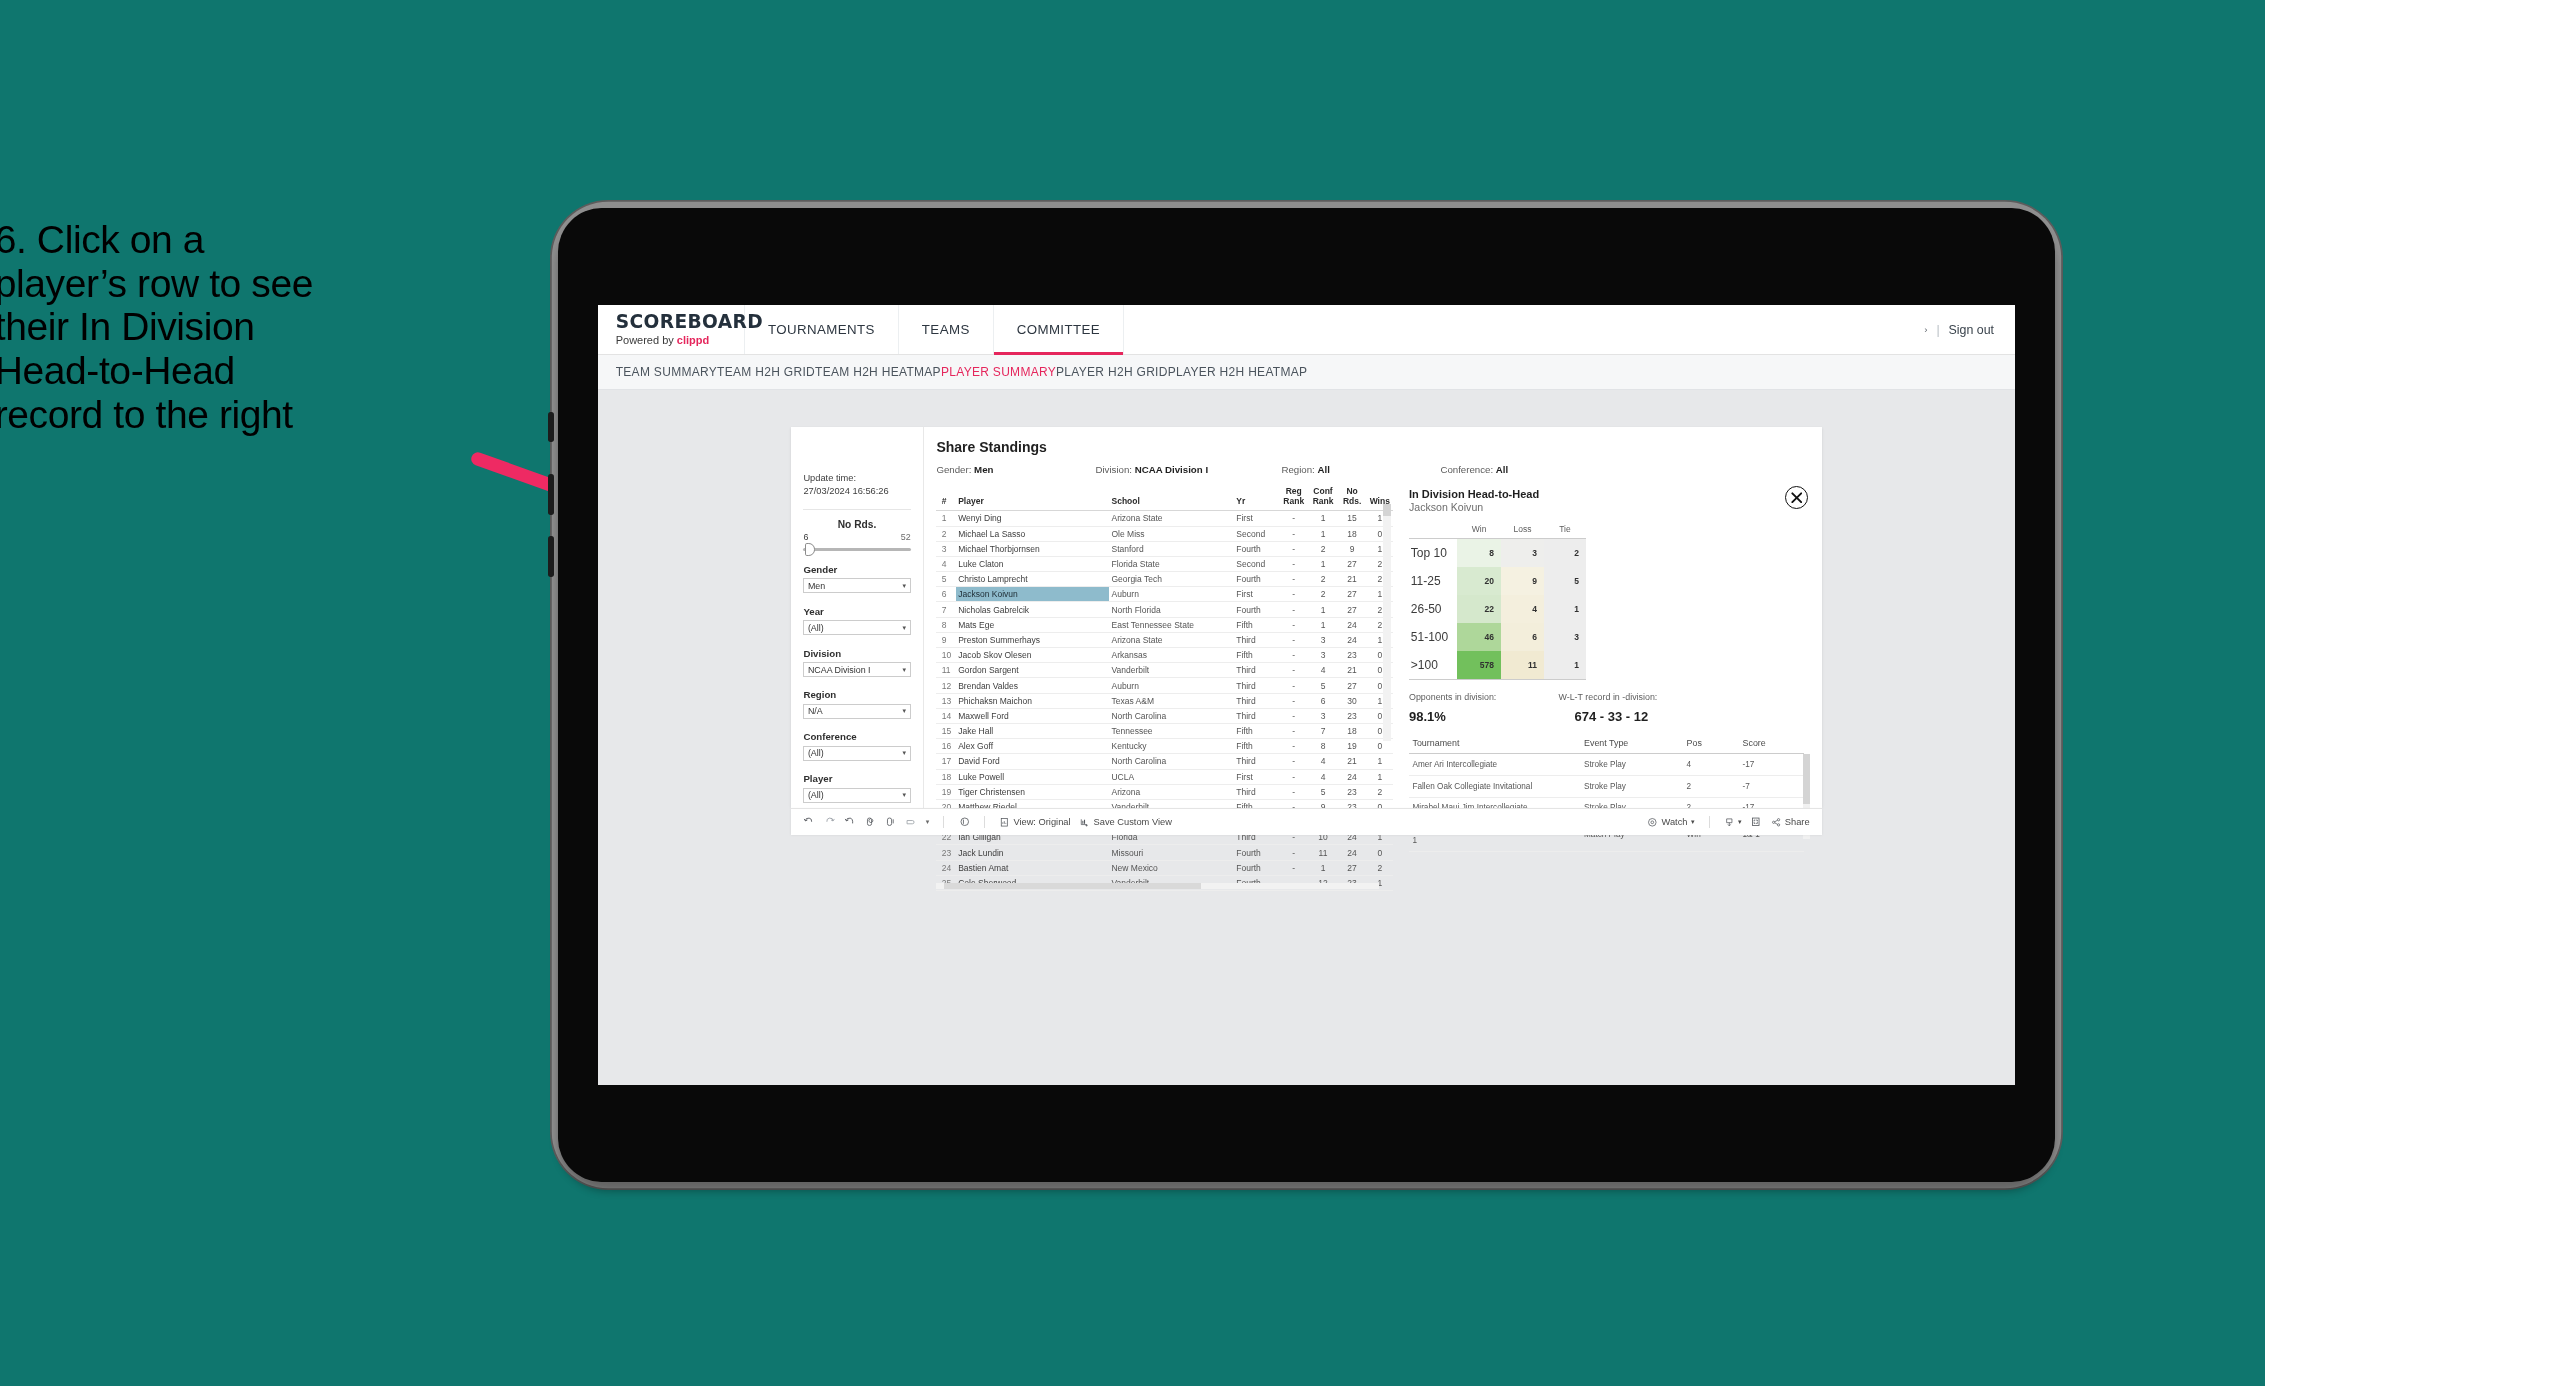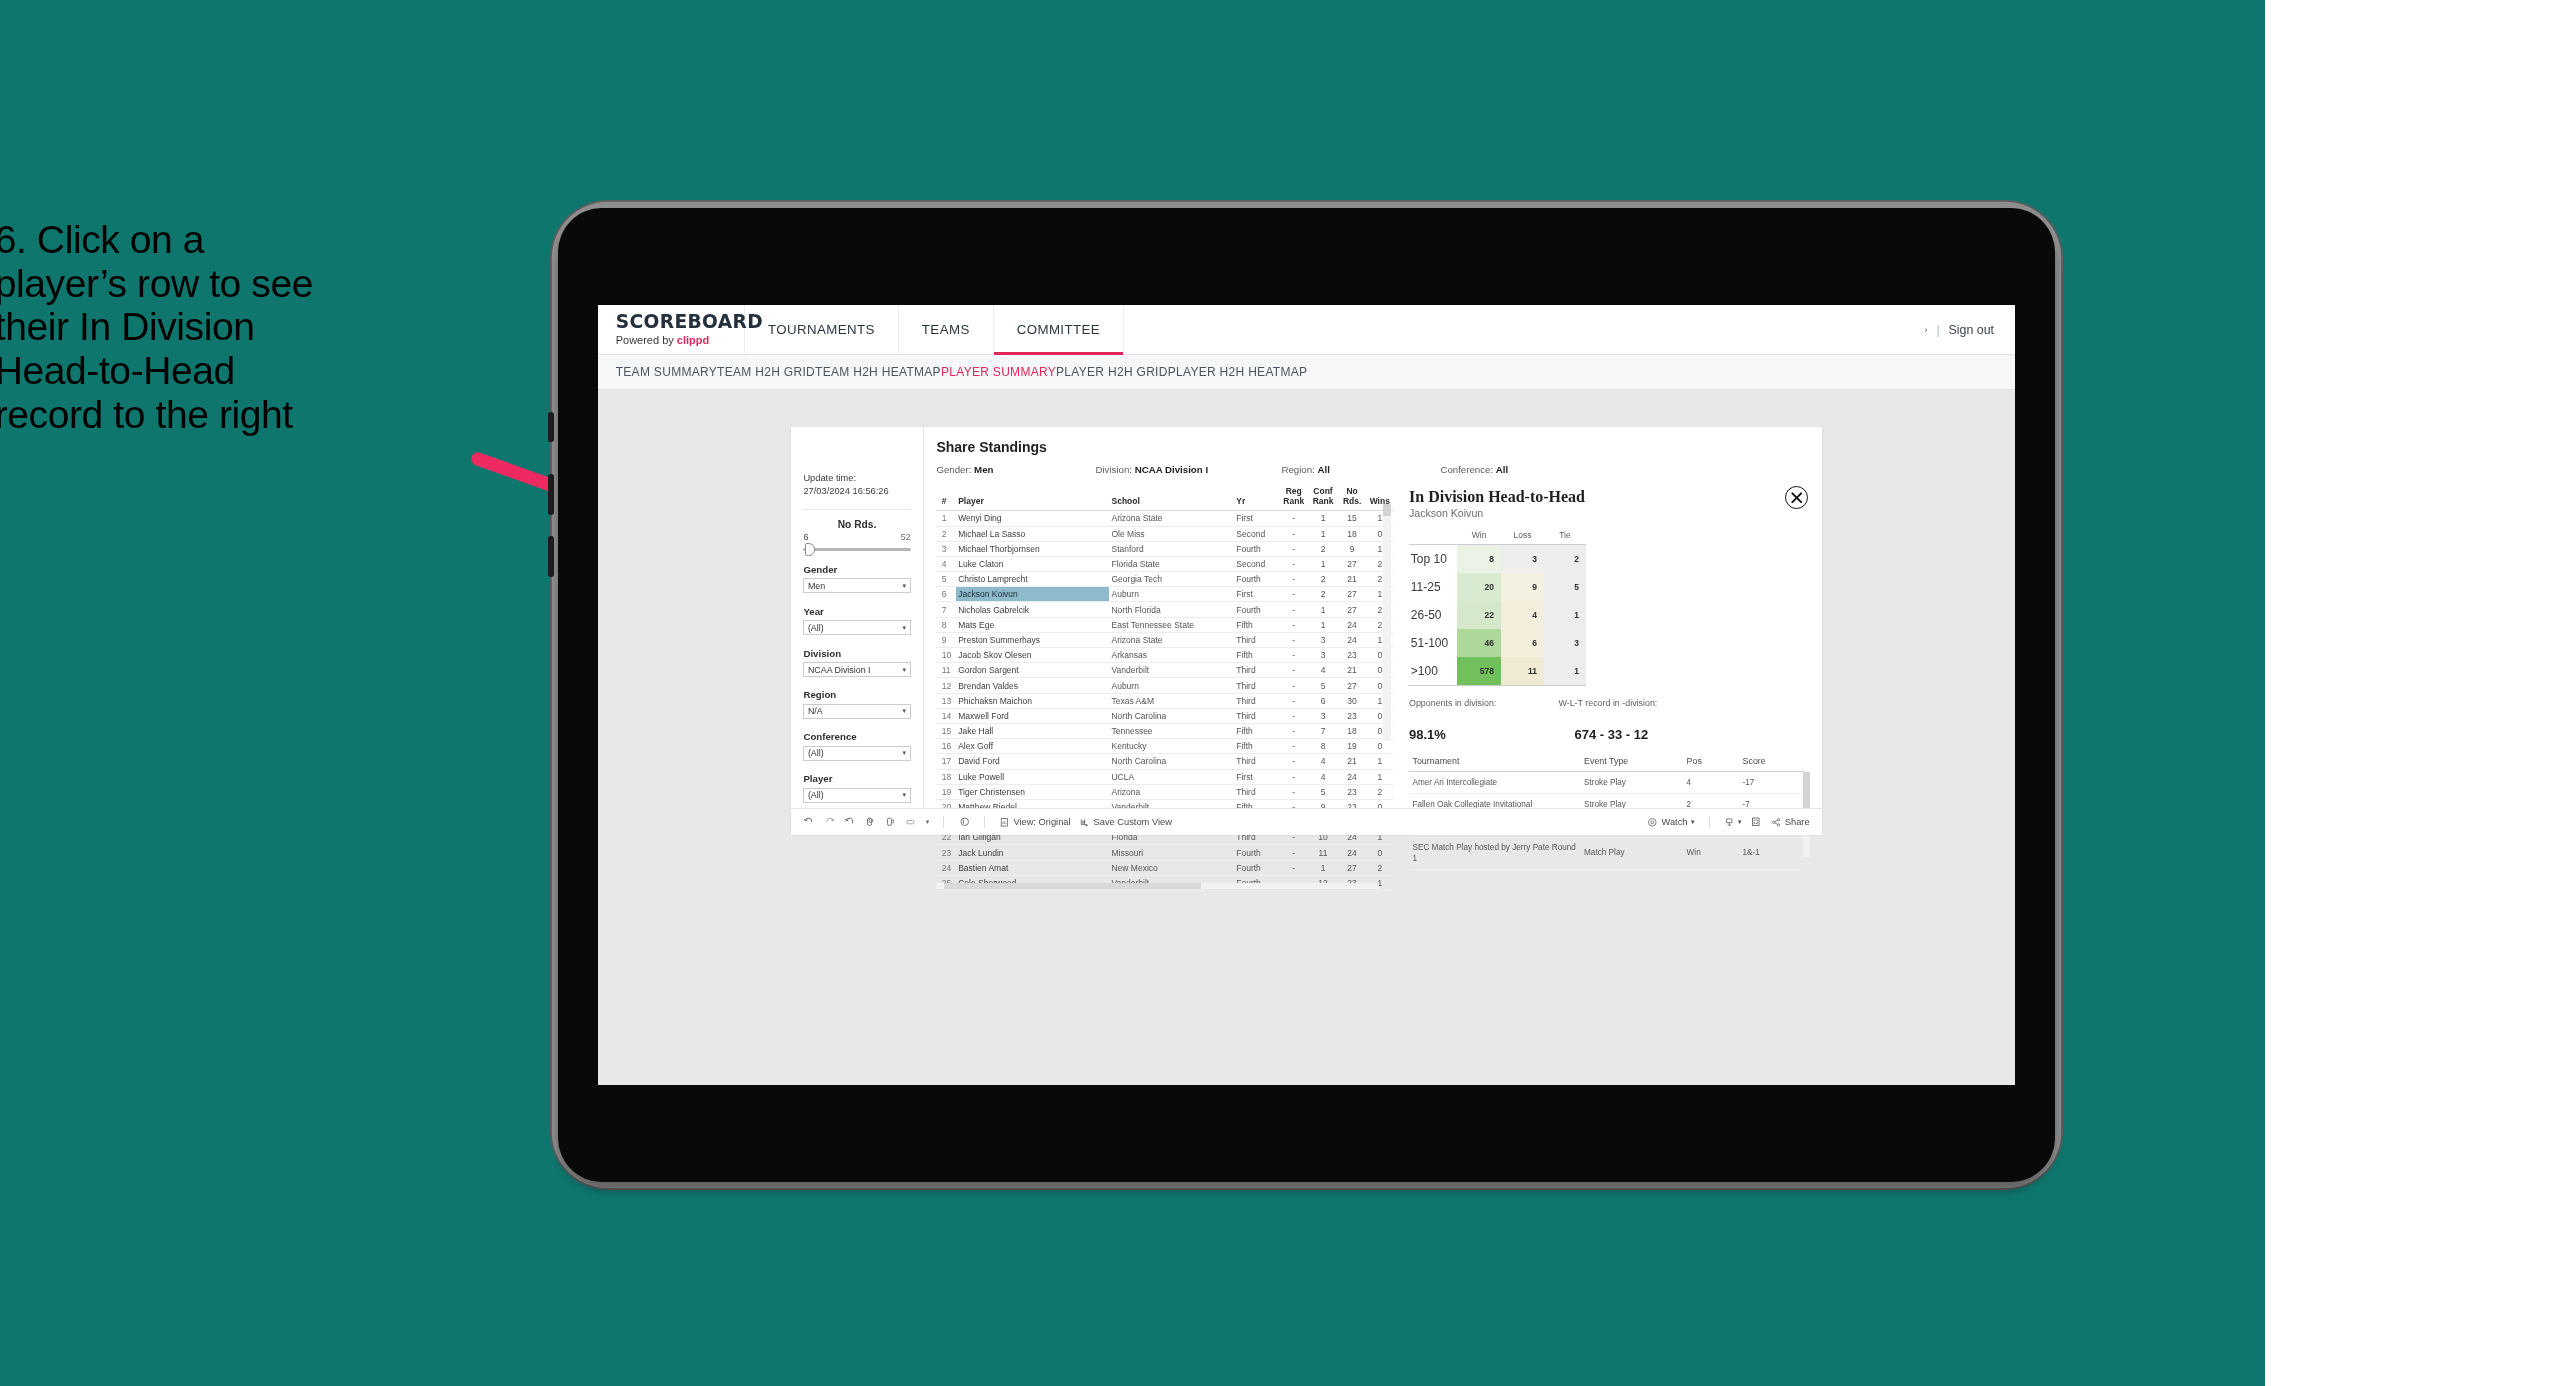--- a/index.html
+++ b/index.html
@@ -173,21 +173,21 @@
   }
   .hscroll {
     position:absolute; left: 19.5px; bottom: 1.8px; width: 257px; height: 6.2px; background:#d9d9d9;
   }
   .hscroll-track {
     position:absolute; left: 12.4px; bottom: 1.8px; width: 443px; height: 6.2px; background:#f2f2f2;
   }
 
   
   .detail { flex:1; padding: 3.5px 17.7px 0 16px; position:relative; }
-  .detail-title { font-size:16px; font-weight:700; color:#1f1f1f;font-family:Liberation Serif, serif; }
+  .detail-title { font-size:11px; font-weight:700; color:#1f1f1f; }
   .detail-sub { font-size:10.6px; color:#6d6d6d; margin-top:1.8px; }
   .close-btn {
     position:absolute; right: 14px; top: 1.8px; width: 23px; height:23px;
     border: 1.9px solid #111; border-radius:50%;
     display:flex; align-items:center; justify-content:center; cursor:pointer;
   }
   .close-btn svg { display:block; }
 
   table.hm { border-collapse: collapse; margin-top: 10.6px; width: 177px; font-size:8.5px; }
   table.hm th {
@@ -199,21 +199,21 @@
     color:#3b3b3b; font-size:12px; padding: 7px 8.9px 7px 1.8px; white-space:nowrap; background:#fff;
   }
   table.hm td.cell {
     text-align:right; padding: 7px 7px; color:#303030; font-weight:700; font-size:8.5px;
     width: 48px;
   }
   table.hm tr:last-child td { border-bottom:0.9px solid #ccc; }
 
   .stats-row { display:flex; margin-top: 12.4px; gap: 8.9px; }
   .stat-lbl { font-size:8.9px; color:#5e5e5e; }
-  .stat-val { font-size:13px; font-weight:700; color:#1f1f1f; margin-top:19px; }
+  .stat-val { font-size:13px; font-weight:700; color:#1f1f1f; margin-top:7px; }
   .stat-a { width: 106px; }
   .stat-b { width: 168px; text-align:left; }
   .stat-b .stat-val { text-align:center; padding-left: 7px;}
   .stat-b .stat-lbl { text-align:center; }
 
   .tour-wrap { margin-top: 8.9px; position:relative; }
   table.tour { width: 100%; border-collapse:collapse; font-size:8.2px; }
   table.tour th {
     text-align:left; font-weight:400; color:#4b4b4b; font-size:8.9px;
     padding: 5.3px 3.5px; border-bottom:0.9px solid #ccc;

